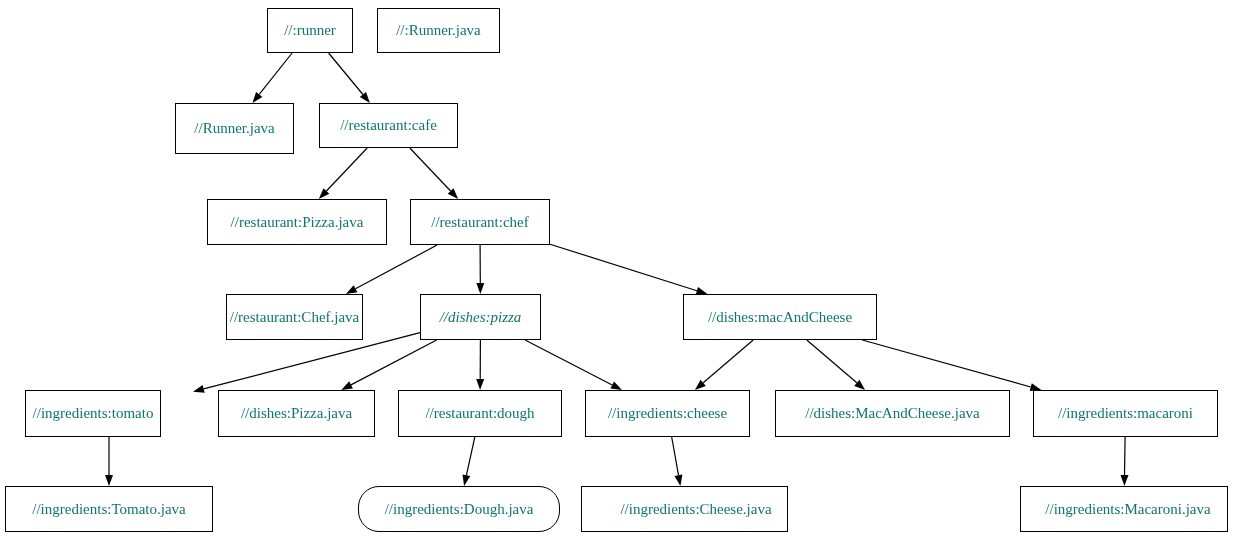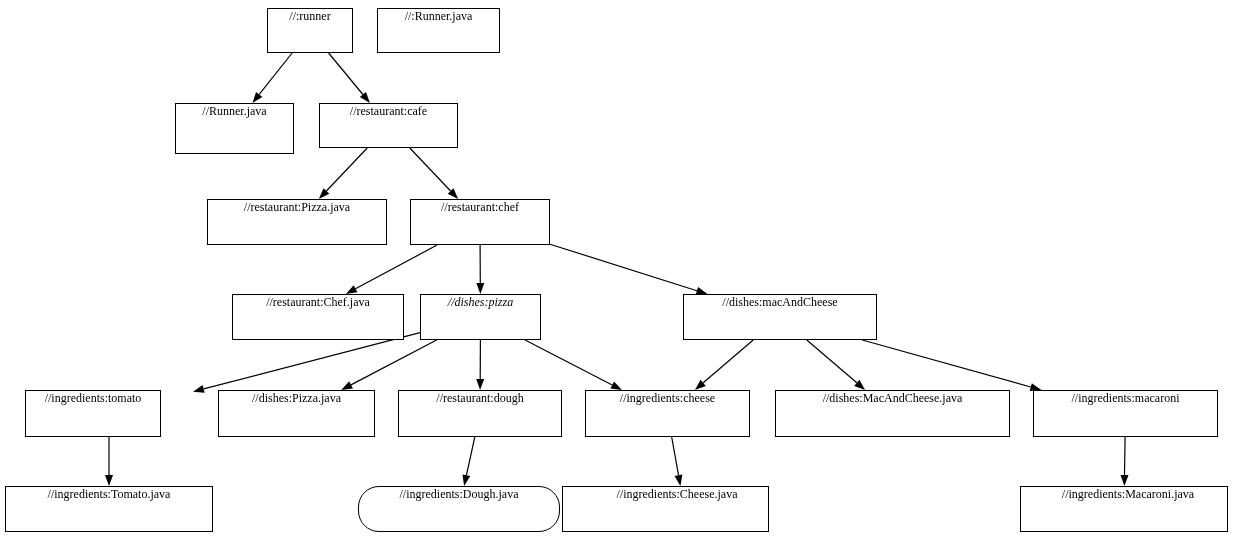--- a/index.html
+++ b/index.html
@@ -21,24 +21,24 @@
     top: 0;
     width: 1242px;
     height: 539px;
   }
   .node {
     position: absolute;
     box-sizing: border-box;
     border: 1px solid #000000;
     background: #ffffff;
     display: flex;
-    align-items: flex-start;
+    align-items: center;
     justify-content: center;
-    font-size: 12px;
-    color: #000000;
+    font-size: 15px;
+    color: #0f766e;
     white-space: nowrap;
   }
 </style>
 </head>
 <body>
 
 <div class="canvas">
   <svg id="edge-layer" xmlns="http://www.w3.org/2000/svg">
       <line x1="292.1" y1="53.0" x2="259.2" y2="94.4" stroke="#000000" stroke-width="1.2"></line>
       <polygon points="252.4,103.0 256.1,91.9 262.4,96.9" fill="#000000"></polygon>
@@ -89,21 +89,21 @@
       </div>
       <div class="node" style="left: 319px; top: 103px; width: 139px; height: 45px; background: rgb(255, 255, 255); border-color: rgb(0, 0, 0);">
         <span>//restaurant:cafe</span>
       </div>
       <div class="node" style="left: 207px; top: 199px; width: 180px; height: 46px; background: rgb(255, 255, 255); border-color: rgb(0, 0, 0);">
         <span>//restaurant:Pizza.java</span>
       </div>
       <div class="node" style="left: 410px; top: 199px; width: 140px; height: 46px; background: rgb(255, 255, 255); border-color: rgb(0, 0, 0);">
         <span>//restaurant:chef</span>
       </div>
-      <div class="node" style="left: 232px; top: 294px; width: 172px; height: 46px; background: rgb(255, 255, 255); border-color: rgb(0, 0, 0);">
+      <div class="node" style="left: 226px; top: 294px; width: 137px; height: 46px; background: rgb(255, 255, 255); border-color: rgb(0, 0, 0);">
         <span>//restaurant:Chef.java</span>
       </div>
       <div class="node" style="left: 420px; top: 294px; width: 121px; height: 46px; background: rgb(255, 255, 255); border-color: rgb(0, 0, 0); font-style: italic;">
         <span>//dishes:pizza</span>
       </div>
       <div class="node" style="left: 683px; top: 294px; width: 194px; height: 46px; background: rgb(255, 255, 255); border-color: rgb(0, 0, 0);">
         <span>//dishes:macAndCheese</span>
       </div>
       <div class="node" style="left: 25px; top: 390px; width: 136px; height: 47px; background: rgb(255, 255, 255); border-color: rgb(0, 0, 0);">
         <span>//ingredients:tomato</span>
@@ -122,20 +122,20 @@
       </div>
       <div class="node" style="left: 1033px; top: 390px; width: 185px; height: 47px; background: rgb(255, 255, 255); border-color: rgb(0, 0, 0);">
         <span>//ingredients:macaroni</span>
       </div>
       <div class="node" style="left: 5px; top: 486px; width: 208px; height: 46px; background: rgb(255, 255, 255); border-color: rgb(0, 0, 0);">
         <span>//ingredients:Tomato.java</span>
       </div>
       <div class="node" style="left: 358px; top: 486px; width: 202px; height: 46px; background: rgb(255, 255, 255); border-color: rgb(0, 0, 0); border-radius: 21px;">
         <span>//ingredients:Dough.java</span>
       </div>
-      <div class="node" style="left: 562px; top: 486px; width: 207px; height: 46px; background: rgb(255, 255, 255); border-color: rgb(0, 0, 0); padding-left: 23px;">
+      <div class="node" style="left: 581px; top: 486px; width: 207px; height: 46px; background: rgb(255, 255, 255); border-color: rgb(0, 0, 0); padding-left: 23px;">
         <span>//ingredients:Cheese.java</span>
       </div>
       <div class="node" style="left: 1020px; top: 486px; width: 208px; height: 46px; background: rgb(255, 255, 255); border-color: rgb(0, 0, 0); padding-left: 8px;">
         <span>//ingredients:Macaroni.java</span>
       </div>
     </div>
 </div>
 
 </body></html>

